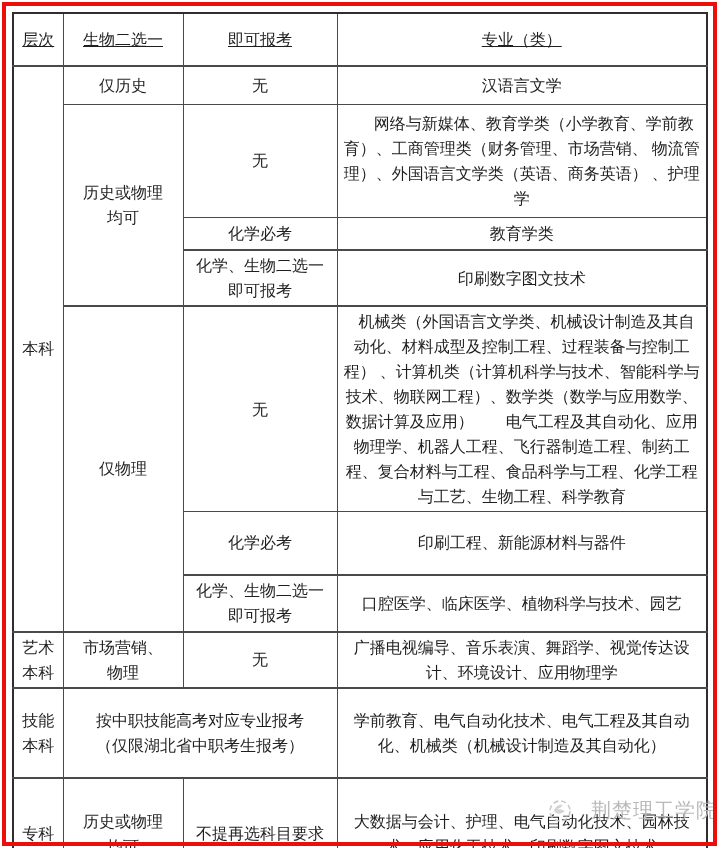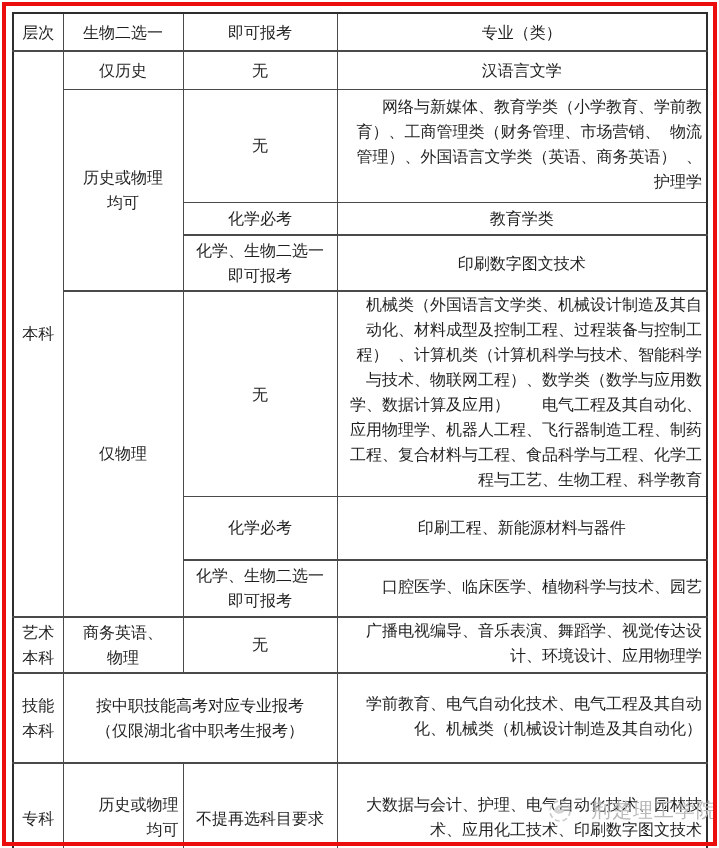--- a/index.html
+++ b/index.html
@@ -35,27 +35,27 @@
   .adm th, .adm td {
     border: 1px solid #4a4a4a;
     vertical-align: middle;
     font-weight: normal;
     line-height: 25px;
     padding: 2px 4px;
   }
   .adm thead th { border-bottom-width: 2px; }
   tr.bt2 > th, tr.bt2 > td { border-top-width: 2px; }
   .c   { text-align: center; }
-  .l   { text-align: right; padding-left: 8px; padding-right: 8px; font-family: Liberation Mono, monospace; }
+  .l   { text-align: center; padding-left: 8px; padding-right: 8px; }
   .pre { white-space: pre-line; }
   .ind15 { text-indent: 1.5em; }
   .ind05 { text-indent: 0.6em; }
   .lh24  { line-height: 24px; }
   
-  tr.h-head { height: 38px; }
+  tr.h-head { height: 53px; text-decoration: underline; }
   tr.h-r1  { height: 38px; }
   tr.h-r2  { height: 113px; }
   tr.h-r3  { height: 33px; }
   tr.h-r4  { height: 50px; }
   tr.h-r5  { height: 191px; }
   tr.h-r6  { height: 63px; }
   tr.h-r7  { height: 57px; }
   tr.h-r8  { height: 49px; }
   tr.h-r9  { height: 90px; }
   tr.h-r10 { height: 112px; }
@@ -127,21 +127,21 @@
         <td class="c">印刷工程、新能源材料与器件</td>
       </tr>
       <tr class="h-r7 bt2">
         <td class="c pre lh24">化学、生物二选一
 即可报考</td>
         <td class="l">口腔医学、临床医学、植物科学与技术、园艺</td>
       </tr>
       <tr class="h-r8 bt2">
         <td class="c pre lh24">艺术
 本科</td>
-        <td class="c pre lh24">商务英语、
+        <td class="c pre lh24">市场营销、
 物理</td>
         <td class="c">无</td>
         <td class="l">广播电视编导、音乐表演、舞蹈学、视觉传达设计、环境设计、应用物理学</td>
       </tr>
       <tr class="h-r9 bt2">
         <td class="c pre lh24">技能
 本科</td>
         <td class="c pre" colspan="2">按中职技能高考对应专业报考
 （仅限湖北省中职考生报考）</td>
         <td class="l">学前教育、电气自动化技术、电气工程及其自动化、机械类（机械设计制造及其自动化）</td>

